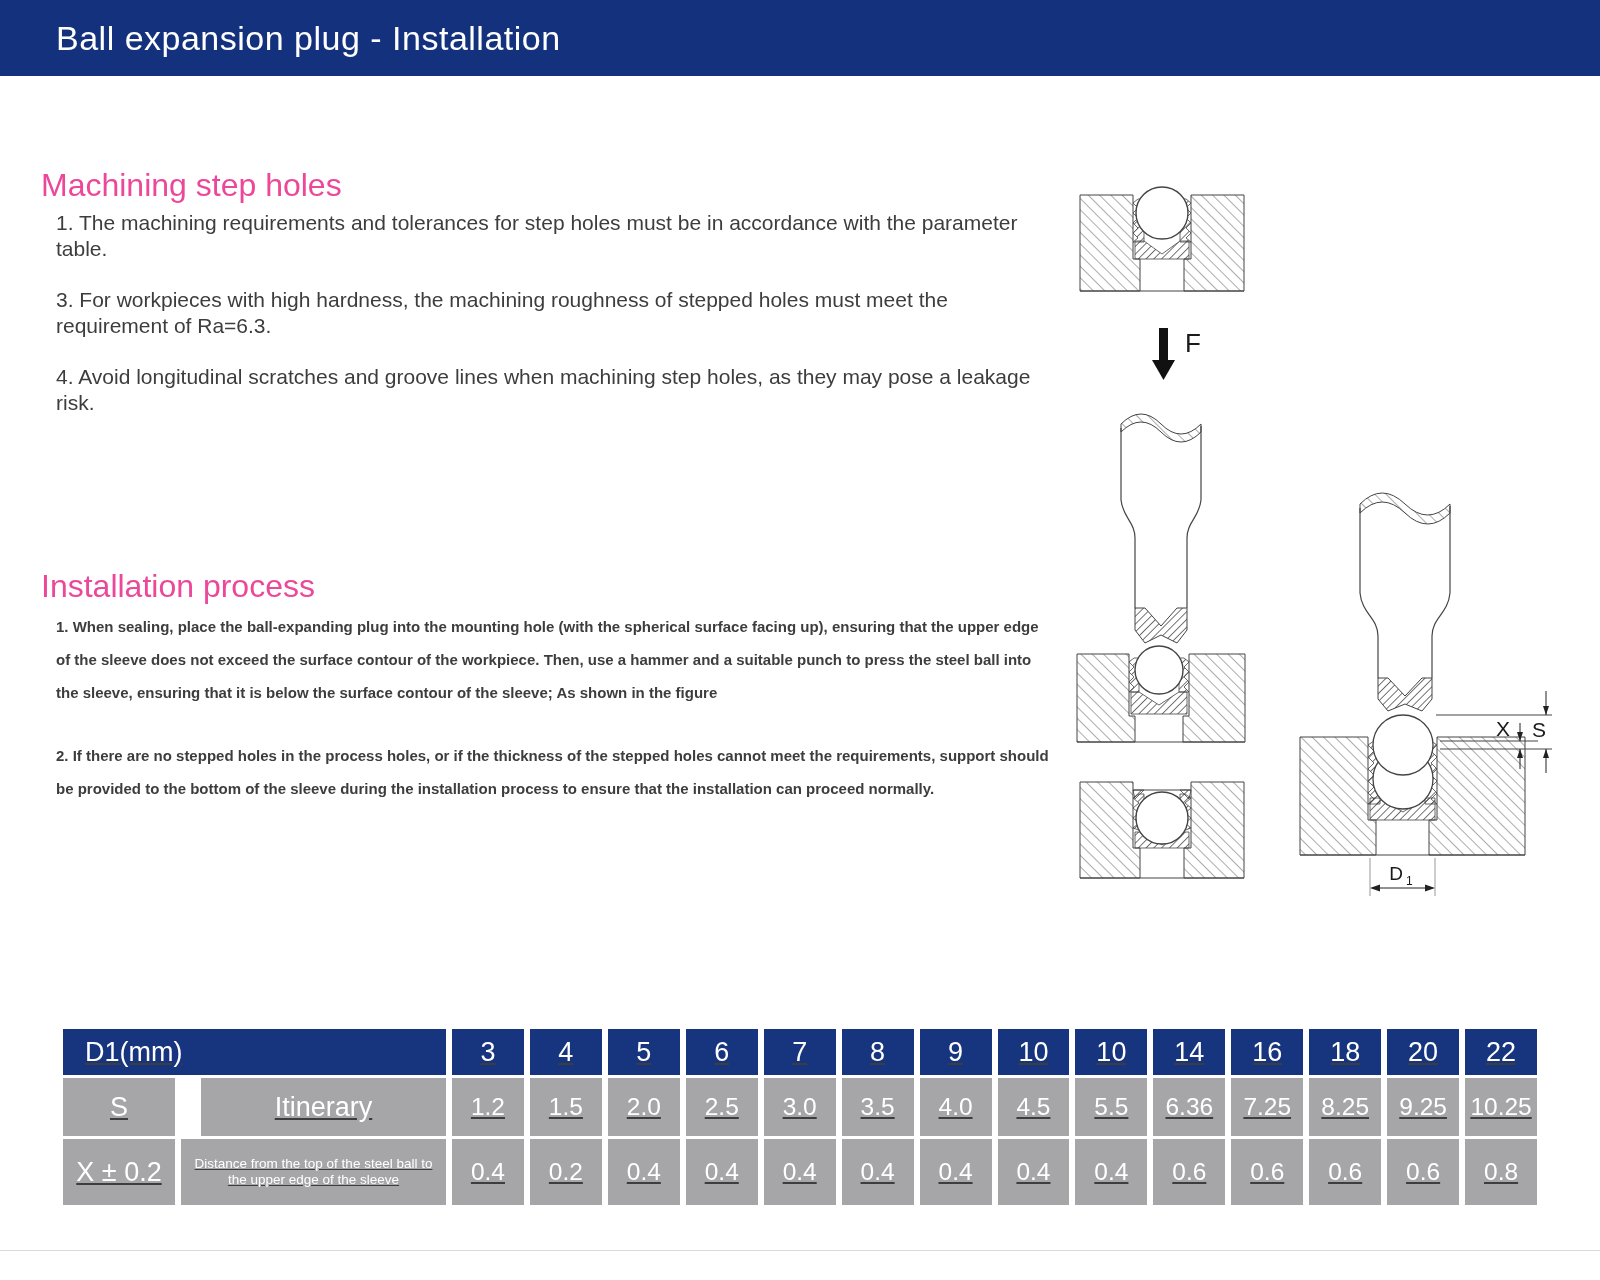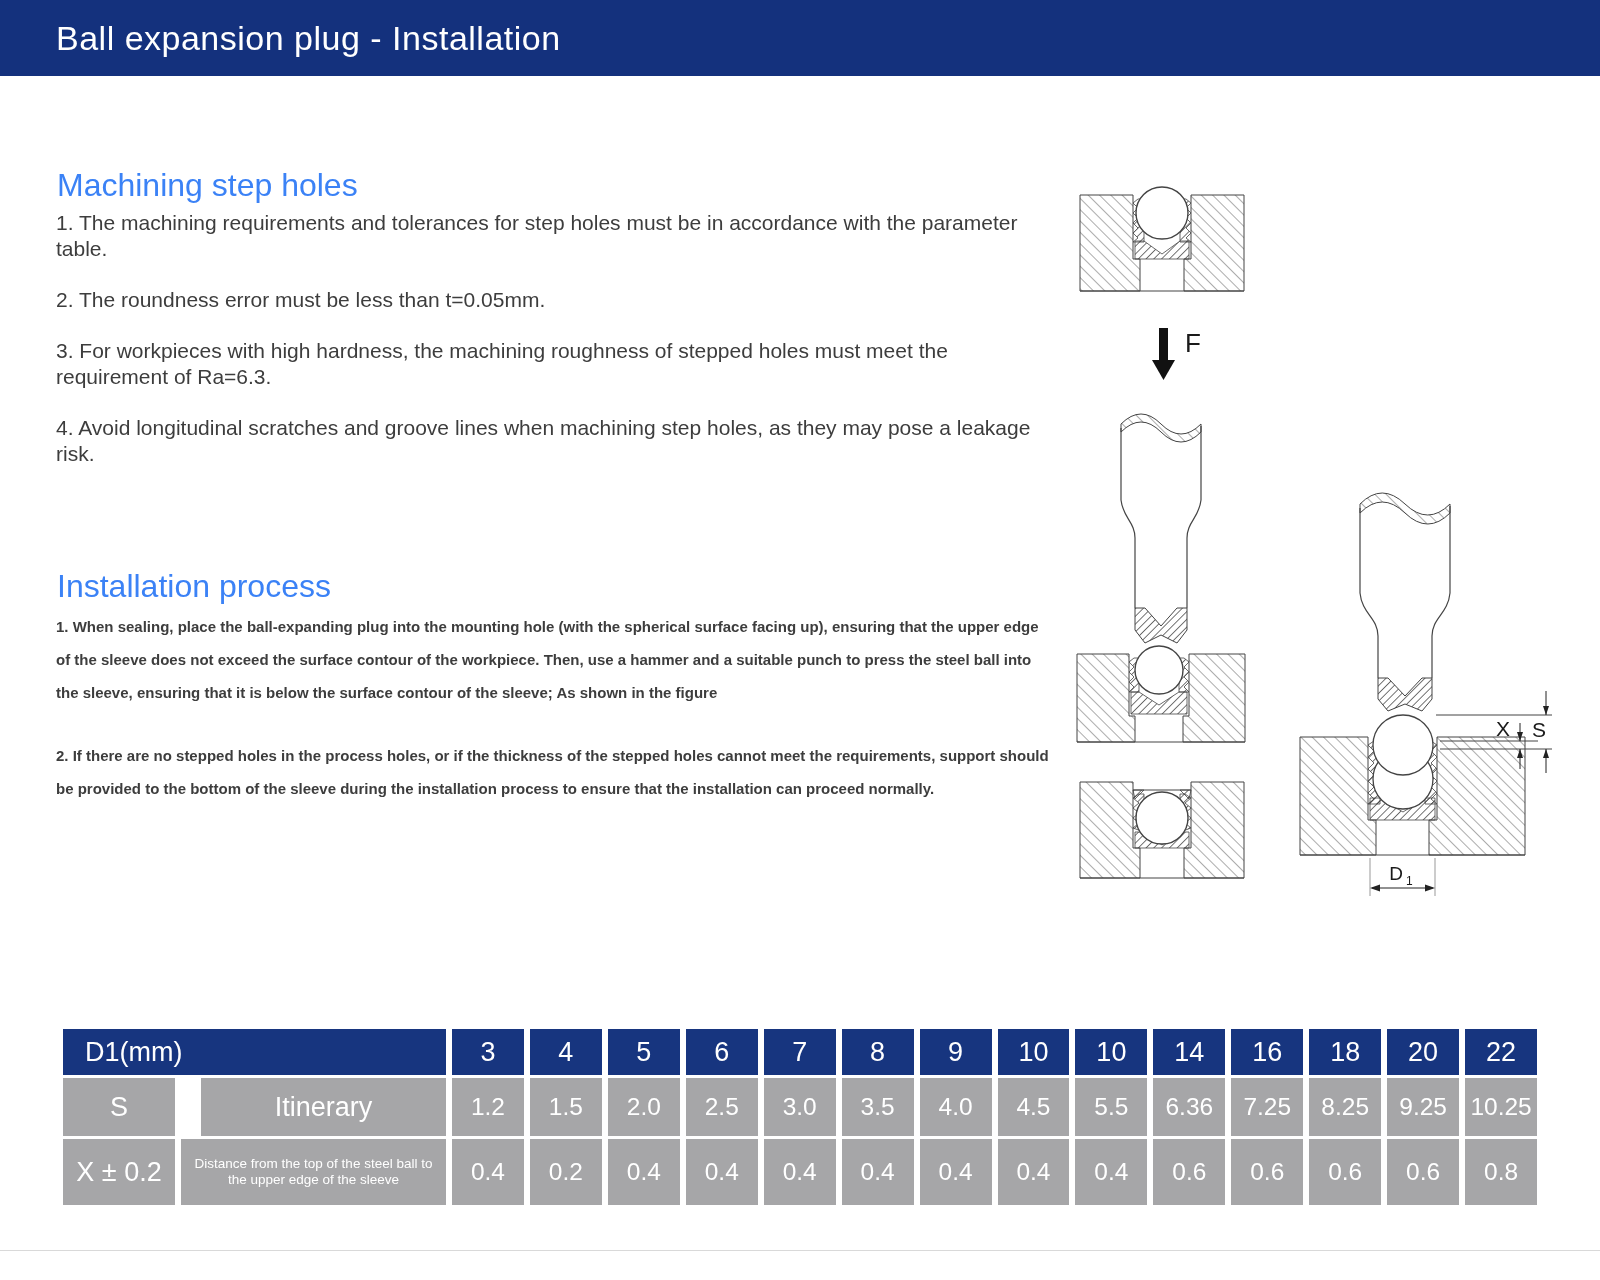--- a/index.html
+++ b/index.html
@@ -9,21 +9,21 @@
     overflow:hidden;
   }
   .topbar {
     position:absolute; left:0; top:0; width:1600px; height:76px;
     background:#14317d; display:flex; align-items:center;
   }
   .topbar h1 {
     margin:0 0 0 56px; color:#ffffff; font-size:34px; font-weight:400; letter-spacing:0.5px;
   }
   .section-heading {
-    position:absolute; left:57px; color:#3b82f6; font-size:32px; font-weight:400;
+    position:absolute; left:41px; color:#ec4899; font-size:32px; font-weight:400;
   }
   #h-machining { top:140px; }
   #h-install   { top:541px; }
   .paras { position:absolute; left:56px; }
   #machining-paras { top:210px; width:995px; }
   #machining-paras p { margin:0 0 25px 0; font-size:21px; line-height:26px; }
   #install-paras { top:610px; width:1000px; }
   #install-paras p { margin:0 0 30px 0; font-size:15px; line-height:33px;font-weight:bold; }
   .diag { position:absolute; }
   #diagA { left:1078px; top:163px; }
@@ -32,20 +32,21 @@
   #diagC { left:1078px; top:752px; }
   #diagD { left:1290px; top:478px; }
   svg text { font-family:"Liberation Sans","DejaVu Sans",sans-serif; fill:#1a1a1a; }
   .ptable {
     position:absolute; left:63px; top:1029px; width:1474px;
     display:grid;
     grid-template-columns:112px 265px repeat(14, 1fr);
     grid-template-rows:46px 58px 66px;
     gap:3px 6px;
     background:#ffffff;
+    text-decoration:underline;
   }
   .cell { display:flex; align-items:center; justify-content:center; color:#ffffff; text-align:center; }
   .cell.blue { background:#17357f; }
   .cell.gray { background:#a6a6a8; }
   .corner { grid-column:1 / 3; justify-content:flex-start; padding-left:22px; font-size:27px; }
   .dnum   { font-size:27px; }
   .rkey   { font-size:27px; }
   .rname  { font-size:27px;margin-left:20px; }
   .rdesc  { font-size:13.5px; line-height:16px; padding:4px 8px; }
   .rval   { font-size:24.5px; }
@@ -68,21 +69,20 @@
 </svg>
 
 <header class="topbar">
   <h1>Ball expansion plug - Installation</h1>
 </header>
 
 <h2 class="section-heading" id="h-machining">Machining step holes</h2>
 
 <div class="paras" id="machining-paras">
   <p>1. The machining requirements and tolerances for step holes must be in accordance with the parameter table.</p>
-  <p>2. The roundness error must be less than t=0.05mm.</p>
   <p>3. For workpieces with high hardness, the machining roughness of stepped holes must meet the requirement of Ra=6.3.</p>
   <p>4. Avoid longitudinal scratches and groove lines when machining step holes, as they may pose a leakage risk.</p>
 </div>
 
 <h2 class="section-heading" id="h-install">Installation process</h2>
 
 <div class="paras" id="install-paras">
   <p>1. When sealing, place the ball-expanding plug into the mounting hole (with the spherical surface facing up), ensuring that the upper edge of the sleeve does not exceed the surface contour of the workpiece. Then, use a hammer and a suitable punch to press the steel ball into the sleeve, ensuring that it is below the surface contour of the sleeve; As shown in the figure</p>
   <p>2. If there are no stepped holes in the process holes, or if the thickness of the stepped holes cannot meet the requirements, support should be provided to the bottom of the sleeve during the installation process to ensure that the installation can proceed normally.</p>
 </div>

